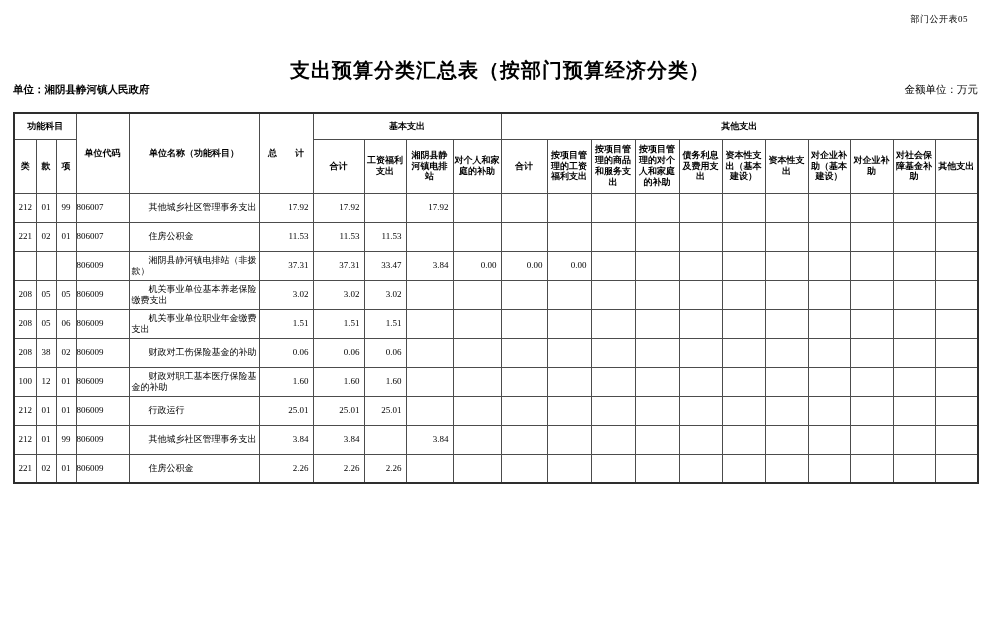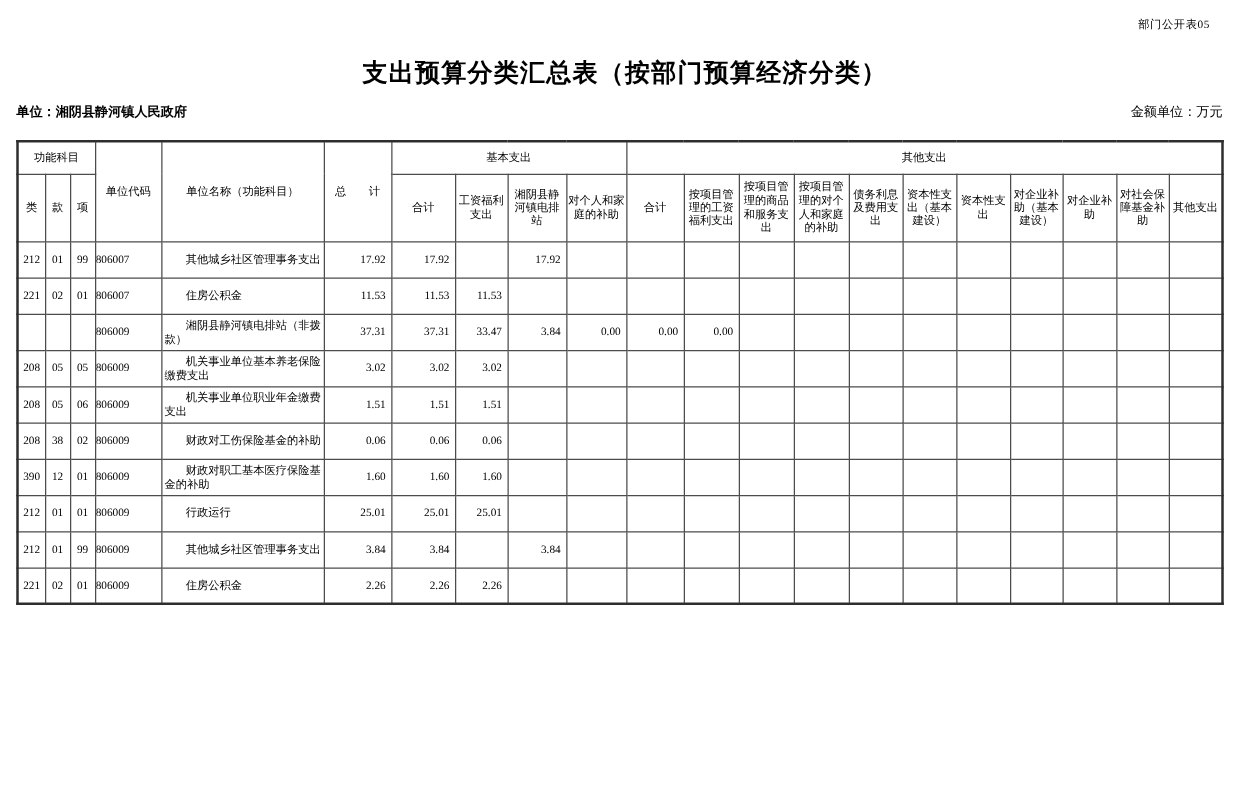--- a/index.html
+++ b/index.html
@@ -8,42 +8,42 @@
     width:1000px; height:635px;
     position:relative; overflow:hidden;
     font-family:"Liberation Serif","DejaVu Serif",serif;
     color:#000;
   }
   .doc-label {
     position:absolute; top:13px; right:32px;
     font-size:9px; letter-spacing:0.5px;
   }
   .title {
-    position:absolute; top:45px; left:0; width:100%;
+    position:absolute; top:57px; left:0; width:100%;
     text-align:center; font-size:20px; font-weight:bold;
     letter-spacing:1px;
   }
   .meta {
     position:absolute; top:83px; left:13px; width:965px;
     display:flex; justify-content:space-between; align-items:flex-end;
   }
   .meta .unit-label { font-size:10.5px; font-weight:bold; }
   .meta .amount-label { font-size:10.5px; }
   table.budget {
     position:absolute; left:13px; top:112px; width:964px;
     border-collapse:collapse; table-layout:fixed;
     border:2px solid #2e2e2e;
   }
   table.budget th, table.budget td {
     border:1px solid #4c4c4c;
     font-size:9px; line-height:1.2;
     overflow:hidden; word-break:break-all;
   }
   table.budget th {
-    font-weight:normal; text-align:center;
+    font-weight:bold; text-align:center;
     vertical-align:middle; padding:1px;
   }
   thead tr.group-row { height:26px; }
   thead tr.col-row { height:54px; }
   tbody tr.datarow { height:29px; }
   td.ctr  { text-align:center; vertical-align:middle; }
   td.code { vertical-align:middle; padding-right:5px; }
   td.name { text-align:left; vertical-align:middle; padding:1px 2px; text-indent:17px;margin-left:32px; }
   td.num  { text-align:right; vertical-align:middle; padding-right:4px; }
 </style>
@@ -246,21 +246,21 @@
         <td class="num"></td>
         <td class="num"></td>
         <td class="num"></td>
         <td class="num"></td>
         <td class="num"></td>
         <td class="num"></td>
         <td class="num"></td>
         <td class="num"></td>
       </tr>
       <tr class="datarow">
-        <td class="ctr">390</td>
+        <td class="ctr">100</td>
         <td class="ctr">12</td>
         <td class="ctr">01</td>
         <td class="code">806009</td>
         <td class="name">财政对职工基本医疗保险基金的补助</td>
         <td class="num">1.60</td>
         <td class="num">1.60</td>
         <td class="num">1.60</td>
         <td class="num"></td>
         <td class="num"></td>
         <td class="num"></td>

